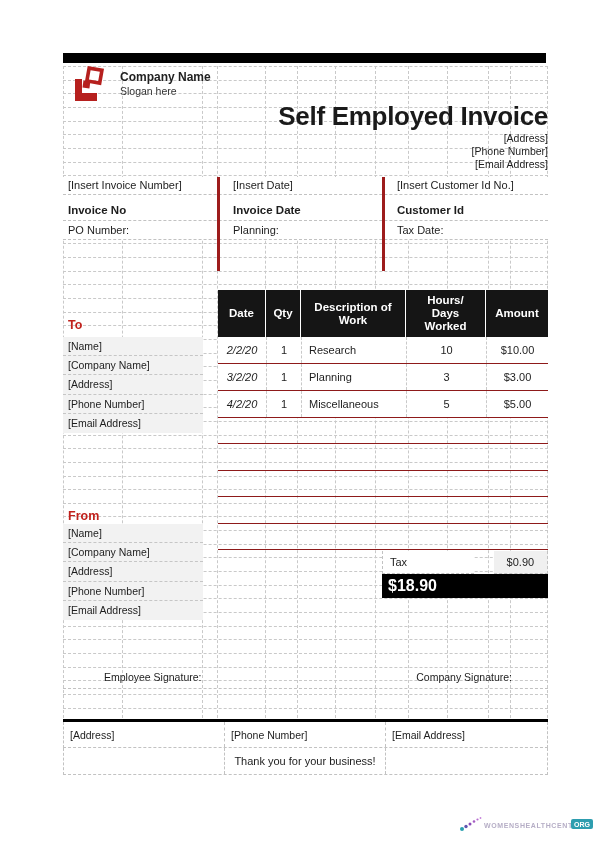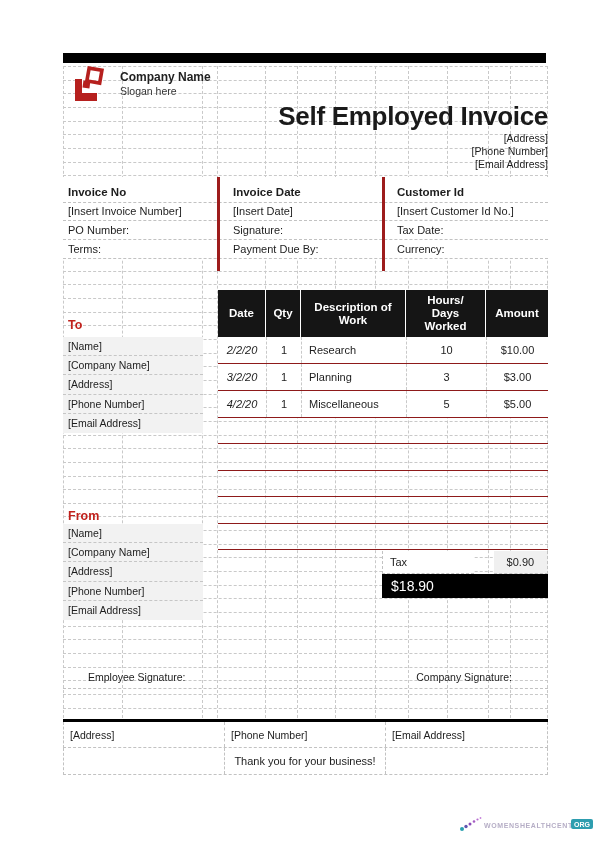--- a/index.html
+++ b/index.html
@@ -49,33 +49,33 @@
   .w-empty { height:26.4px; border-bottom:1px solid #8e1a1a; }
 
   
   .totals { position:absolute; left:382px; top:551px; width:166px; }
   .t-row { display:flex; }
   .t-sub { height:24px; } .t-tax { height:23px;gap:20px; }
   .t-label { width:104px; background:#fff; border-left:1px dashed #c2c2c2; border-bottom:1px dashed #c2c2c2; font-size:11px; display:flex; align-items:center; padding-left:7px; }
   .t-value { width:62px; background:#f0f0f0; border-bottom:1px dashed #c2c2c2; border-right:1px dashed #c2c2c2; font-size:11px; display:flex; align-items:center; justify-content:center; }
   .t-total { height:24px; background:#000; }
   .t-total .tl { width:104px; color:#fff; font-size:12.5px; font-weight:bold; display:flex; align-items:center; padding-left:7px; border-right:1px solid #fff; }
-  .t-total .tv { width:61px; color:#fff; font-size:14px; font-weight:normal; display:flex; align-items:center; justify-content:center; }
+  .t-total .tv { width:61px; color:#fff; font-size:16px; font-weight:bold; display:flex; align-items:center; justify-content:center; }
 
   
   .blk-label { position:absolute; left:68px; font-size:12.5px; font-weight:bold; color:#c0211c; }
   .to-label { top:318px; } .from-label { top:509px; }
   .contact { position:absolute; left:63px; width:140px; background:#f2f2f2; }
   .to-blk { top:337px; } .from-blk { top:524px; }
   .contact .cline { height:19.2px; border-bottom:1px dashed #c6c6c6; font-size:10.5px; display:flex; align-items:center; padding-left:5px; }
   .contact .cline:last-child { border-bottom:none; }
 
   
   .sig { position:absolute; font-size:10.5px; top:671px; }
-  .sig-emp { left:88px; }
+  .sig-emp { left:104px; }
   .sig-com { left:300px; width:212px; text-align:right; }
   .sigline { position:absolute; left:63px; top:688px; width:485px; height:0; border-top:1px dashed #c2c2c2; }
 
   
   .blackline { position:absolute; left:63px; top:719px; width:485px; height:3px; background:#000; }
   .frow { position:absolute; left:63px; width:485px; display:flex; background:#fff; border-bottom:1px dashed #c2c2c2; border-left:1px dashed #c2c2c2; border-right:1px dashed #c2c2c2; }
   .frow1 { top:722px; height:26px; } .frow2 { top:748px; height:27px; }
   .fcell { font-size:10.5px; display:flex; align-items:center; padding-left:6px; }
   .fc1 { width:160px; } .fc2 { width:162px; border-left:1px dashed #c2c2c2; border-right:1px dashed #c2c2c2; } .fc3 { flex:1; }
   .thanks { justify-content:center; padding-left:0; font-size:11px; }
@@ -164,39 +164,34 @@
     </svg>
     <div class="companyname">Company Name</div>
     <div class="slogan">Slogan here</div>
 
     <div class="title">Self Employed Invoice</div>
     <div class="hdr-line hdr-addr">[Address]</div>
     <div class="hdr-line hdr-phone">[Phone Number]</div>
     <div class="hdr-line hdr-email">[Email Address]</div>
 
     <div class="info">
+      <div class="info-row ir2">
+        <span class="info-cell ic1">[Insert Invoice Number]</span>
+        <span class="info-cell ic2">[Insert Date]</span>
+        <span class="info-cell ic3">[Insert Customer Id No.]</span>
+      </div>
       <div class="info-row ir1">
         <span class="info-cell ic1">Invoice No</span>
         <span class="info-cell ic2">Invoice Date</span>
         <span class="info-cell ic3">Customer Id</span>
       </div>
-      <div class="info-row ir2">
-        <span class="info-cell ic1">[Insert Invoice Number]</span>
-        <span class="info-cell ic2">[Insert Date]</span>
-        <span class="info-cell ic3">[Insert Customer Id No.]</span>
-      </div>
       <div class="info-row ir3">
         <span class="info-cell ic1">PO Number:</span>
-        <span class="info-cell ic2">Signature:</span>
+        <span class="info-cell ic2">Planning:</span>
         <span class="info-cell ic3">Tax Date:</span>
-      </div>
-      <div class="info-row ir4">
-        <span class="info-cell ic1">Terms:</span>
-        <span class="info-cell ic2">Payment Due By:</span>
-        <span class="info-cell ic3">Currency:</span>
       </div>
       <div class="redbar rb1"></div>
       <div class="redbar rb2"></div>
     </div>
 
     <div class="blk-label to-label">To</div>
     <div class="contact to-blk">
       <div class="cline">[Name]</div>
       <div class="cline">[Company Name]</div>
       <div class="cline">[Address]</div>

